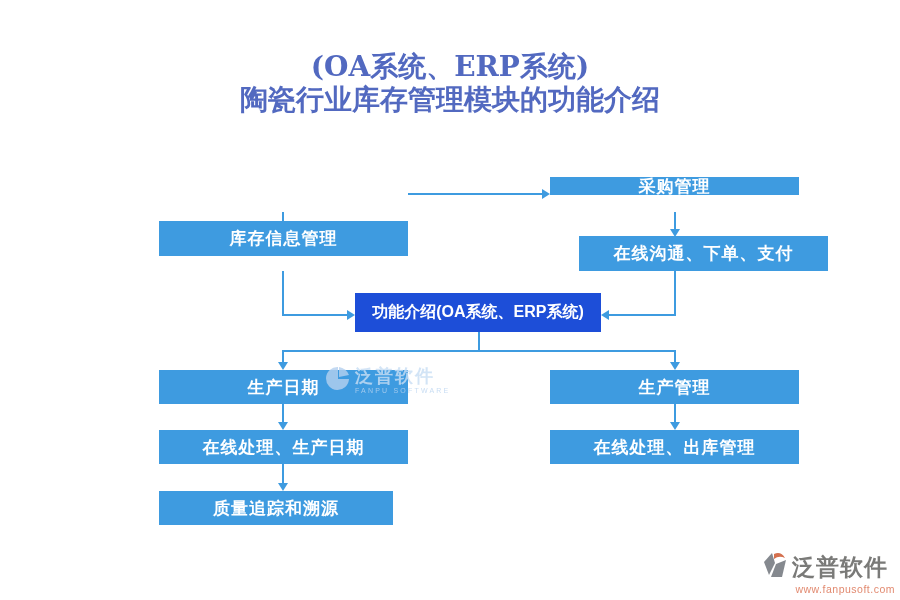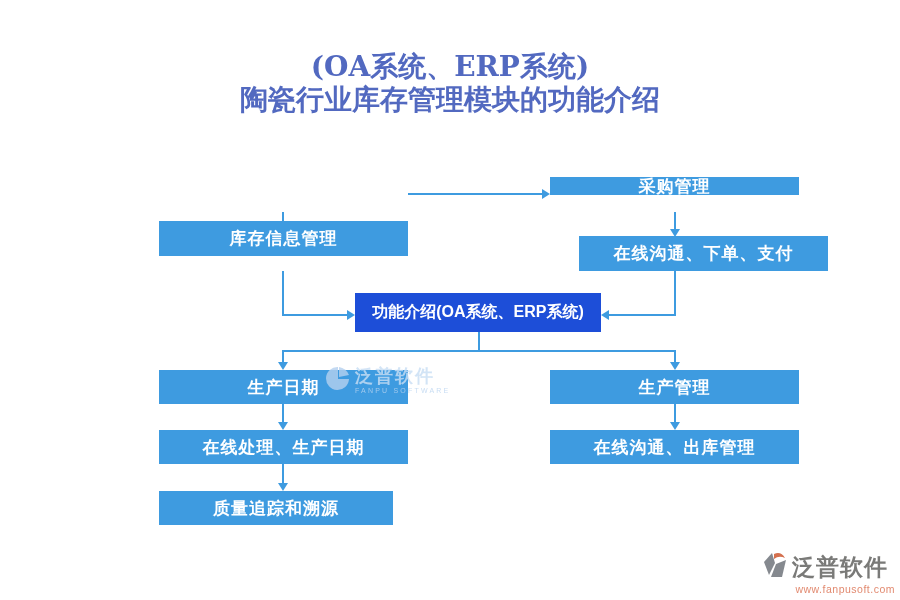--- a/index.html
+++ b/index.html
@@ -76,21 +76,21 @@
     <span>生产日期</span>
   </div>
   <div class="node" style="left:550px;top:370px;width:249px;height:34px;">
     <span>生产管理</span>
   </div>
 
   <div class="node" style="left:159px;top:430px;width:249px;height:34px;">
     <span>在线处理、生产日期</span>
   </div>
   <div class="node" style="left:550px;top:430px;width:249px;height:34px;">
-    <span>在线沟通、出库管理</span>
+    <span>在线处理、出库管理</span>
   </div>
 
   <div class="node" style="left:159px;top:491px;width:234px;height:34px;">
     <span>质量追踪和溯源</span>
   </div>
 
   <div class="hline" style="left:408px;top:193px;width:134px;"></div>
   <div class="arr right" style="left:542px;top:189px;"></div>
 
   <div class="vline" style="left:282px;top:212px;height:17px;"></div>

